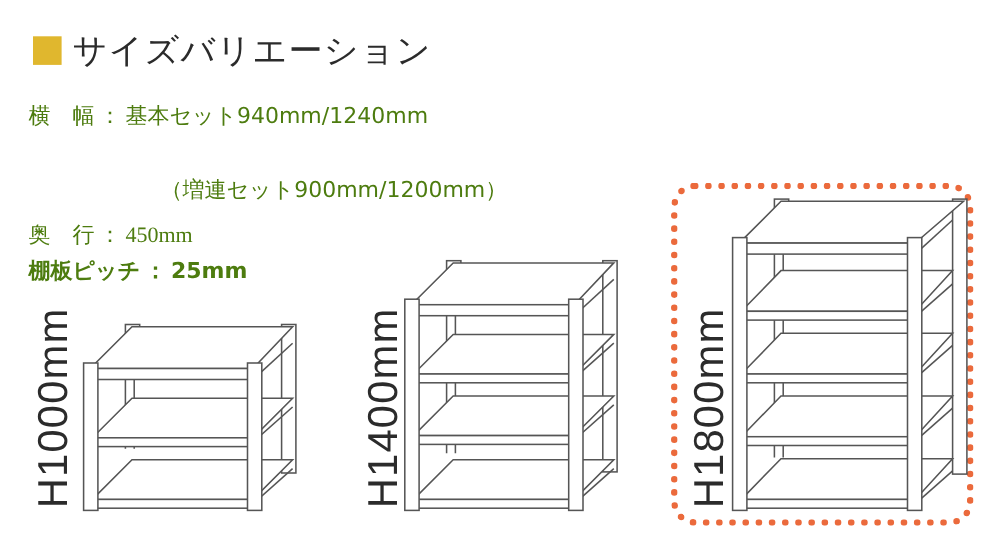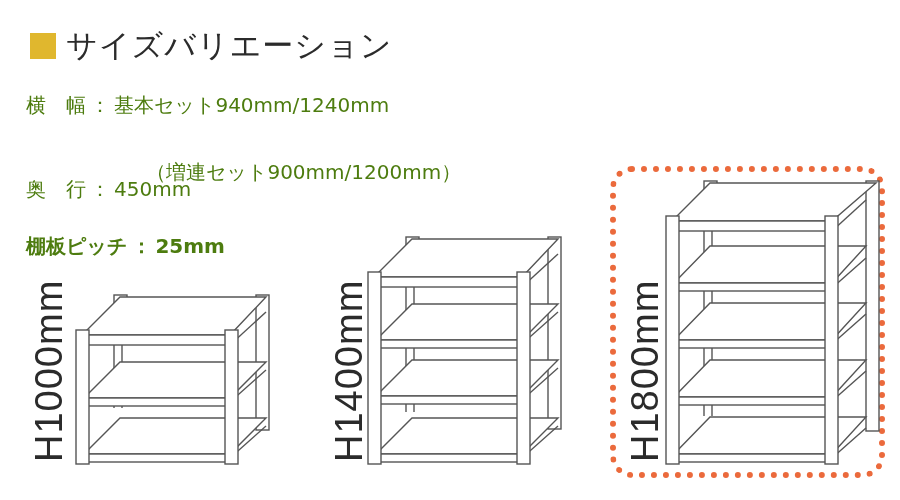--- a/index.html
+++ b/index.html
@@ -37,21 +37,21 @@
   <div class="bullet"></div>
   <span class="title-text">サイズバリエーション</span>
 </div>
 
 <div class="spec" style="top:92px;">
   <span class="lbl">横　幅</span><span class="colon">：</span><span>基本セット940mm/1240mm</span>
 </div>
 <div class="spec" style="top:140px; left:146px;margin-top:19px;">
   <span>（増連セット900mm/1200mm）</span>
 </div>
-<div class="spec" style="top:176px;">
+<div class="spec" style="top:200px;font-family:Liberation Serif, serif;">
   <span class="lbl">奥　行</span><span class="colon">：</span><span>450mm</span>
 </div>
 <div class="spec" style="top:233px;font-weight:bold;">
   <span class="lbl">棚板ピッチ</span><span class="colon">：</span><span>25mm</span>
 </div>
 
 <div class="height-label" style="left:28px; top:462px;">H1000mm</div>
 <div class="shelf">
   <svg style="left:70px; top:290px;" width="225" height="185" viewBox="0 0 225 185" fill="#fff" stroke="#555" stroke-width="1.4">
 

